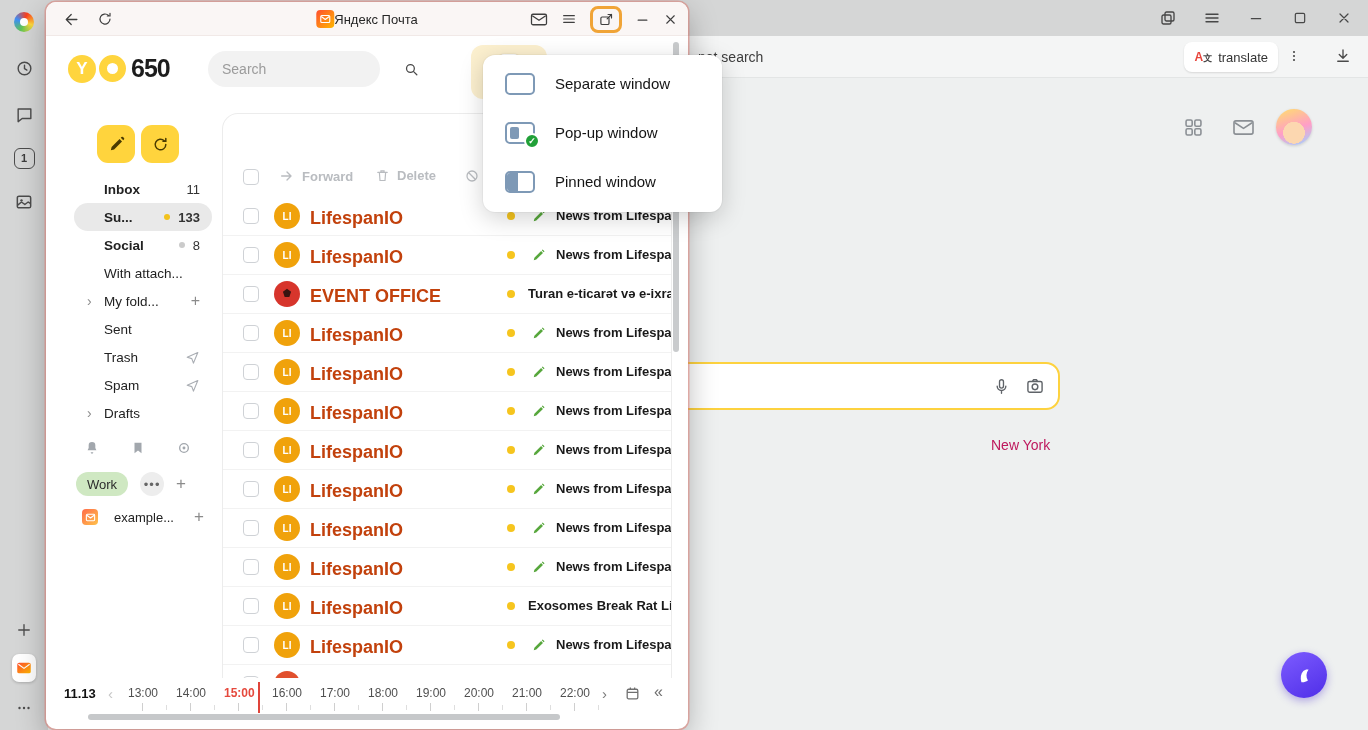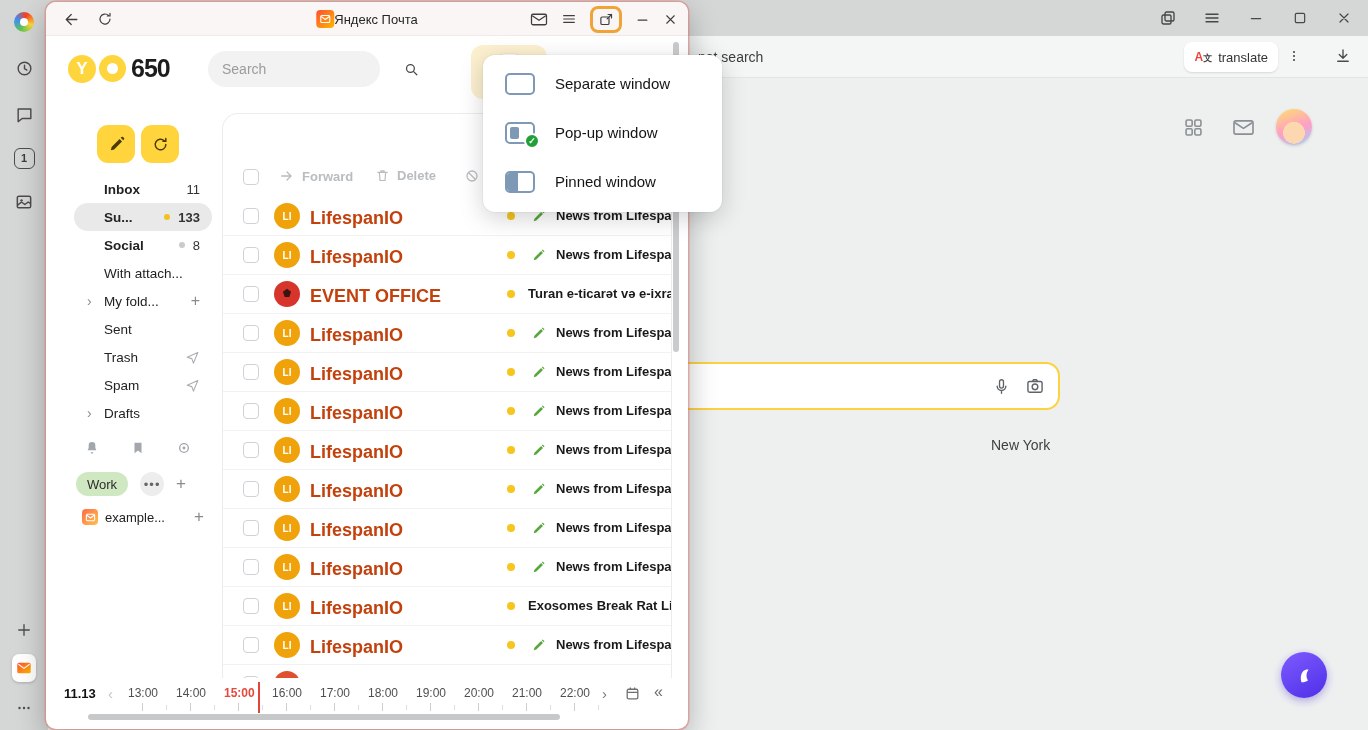--- a/index.html
+++ b/index.html
@@ -29,21 +29,21 @@
   .dl-ico { position:absolute; right:16px; top:11px; color:#4a4a4a; }
 
   .pg-grid { position:absolute; left:1183px; top:117px; color:#8a8f94; cursor:pointer; }
   .pg-mail { position:absolute; left:1232px; top:118px; color:#8a8f94; cursor:pointer; }
   .user-avatar { position:absolute; left:1276px; top:109px; width:36px; height:36px; border-radius:50%;
     background: radial-gradient(circle at 50% 66%, #fcd7b0 0 36%, rgba(0,0,0,0) 37%), linear-gradient(160deg,#ffe06b 0%, #ff9ec7 55%, #9fd3ff 100%); cursor:pointer; box-shadow:0 1px 3px rgba(0,0,0,.15); }
 
   .pg-search { position:absolute; left:664px; top:362px; width:396px; height:48px; background:#fff; border:2px solid #fdd23f; border-radius:14px; display:flex; align-items:center; }
   .pg-search input { flex:1; border:none; outline:none; font-size:15px; padding:0 14px; font-family:inherit; background:transparent; }
   .sb-ico { width:34px; height:34px; display:flex; align-items:center; justify-content:center; color:#5f6368; cursor:pointer; }
-  .location-label { position:absolute; left:991px; top:437px; font-size:14px; color:#404040; }
+  .location-label { position:absolute; left:991px; top:437px; font-size:14px; color:#be185d; }
 
   .alice-btn { position:absolute; left:1281px; top:652px; width:46px; height:46px; border-radius:50%; background:linear-gradient(150deg,#7d5cff,#4f2ee8); box-shadow:0 3px 8px rgba(60,30,200,.35); display:flex; align-items:center; justify-content:center; cursor:pointer; }
 
   
   .popup { position:absolute; left:46px; top:2px; width:642px; height:727px; background:#fff; border-radius:10px; overflow:hidden; z-index:10;
     box-shadow:0 0 0 1.5px rgba(224,118,108,.5), 0 10px 30px rgba(0,0,0,.28); }
   .titlebar { position:relative; height:34px; background:#faf6f5; border-bottom:1px solid #f1e9e7; }
   .tb-left { position:absolute; left:16px; top:0; height:34px; display:flex; align-items:center; gap:18px; color:#3f3f3f; }
   .tb-center { position:absolute; left:50%; top:0; transform:translateX(-50%); height:34px; display:flex; align-items:center; }
   .tb-title { font-size:13px; color:#262626; }
@@ -77,21 +77,21 @@
   .fspace { flex:1; }
   .fcount { font-size:13px; color:#333; }
   .fplus { color:#8b8b8b; font-size:16px; margin-left:6px; line-height:1; }
 
   .icons-row { position:absolute; left:38px; top:438px; display:flex; gap:30px; color:#a2a7ad; }
   .icons-row .tbtn { width:16px; }
   .work-row { position:absolute; left:30px; top:470px; display:flex; align-items:center; gap:12px; }
   .work-pill { height:24px; padding:0 11px; background:#cfe8c2; border-radius:12px; font-size:13px; color:#2c2c2c; display:flex; align-items:center; cursor:pointer; }
   .more-pill { width:24px; height:24px; border-radius:50%; background:#ededed; color:#666; font-size:13px; display:flex; align-items:center; justify-content:center; letter-spacing:1px; cursor:pointer; }
   .plus-ghost { color:#8b8b8b; font-size:17px; cursor:pointer; }
-  .account-row { position:absolute; left:36px; top:505px; width:122px; display:flex; align-items:center; gap:7px; }
+  .account-row { position:absolute; left:36px; top:505px; width:122px; display:flex; align-items:center; gap:16px; }
   .acc-ico { width:16px; height:16px; border-radius:4px; background:linear-gradient(135deg,#ff6b4a,#ffc24a); display:flex; align-items:center; justify-content:center; }
   .acc-label { font-size:13px; color:#222; }
   .account-row .plus-ghost { margin-left:auto; }
 
   .list-card { position:absolute; left:176px; top:111px; width:450px; height:565px; background:#fff; border:1px solid #ececec; border-bottom:none; border-radius:16px 16px 0 0; overflow:hidden; }
   .cb { width:16px; height:16px; border:1.6px solid #cfd2d6; border-radius:4px; background:#fff; display:inline-block; cursor:pointer; }
   .list-toolbar { position:absolute; top:45px; left:0; right:0; height:38px; }
   .list-toolbar .cb { position:absolute; left:20px; top:10px; }
   .tb-btn { position:absolute; top:9px; display:flex; align-items:center; gap:7px; color:#b9bcc0; font-size:13px; font-weight:600; cursor:default; }
   .tb-fwd { left:56px; } .tb-del { left:152px; } .tb-spam { left:241px; }

